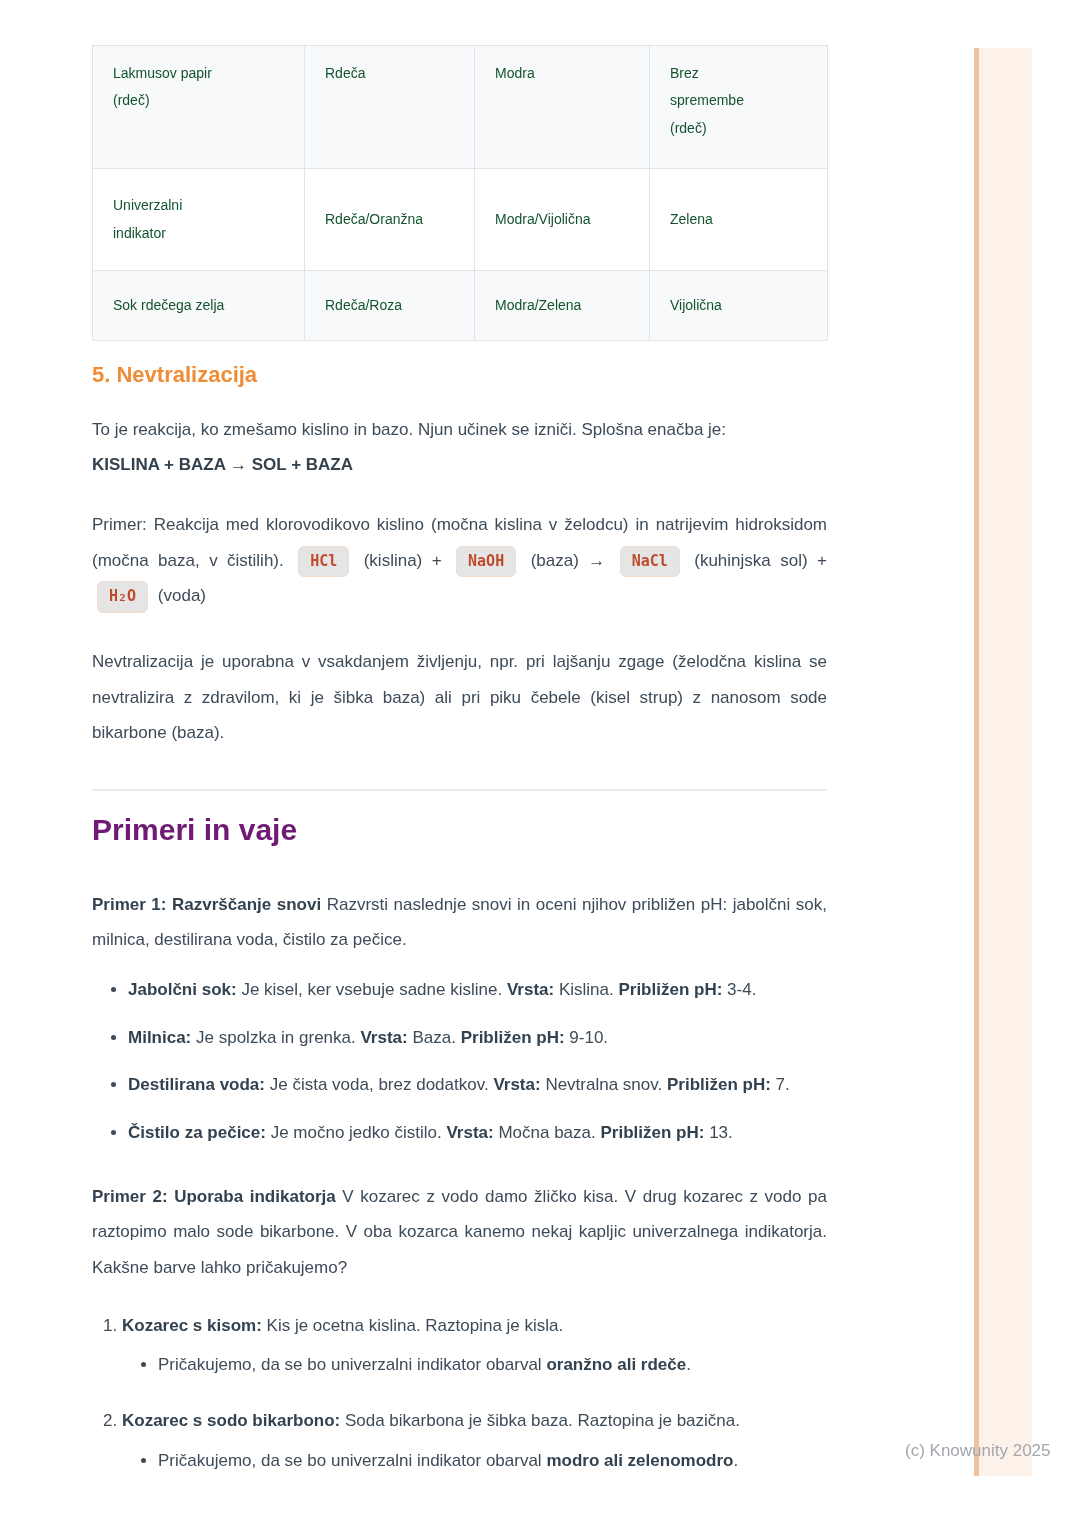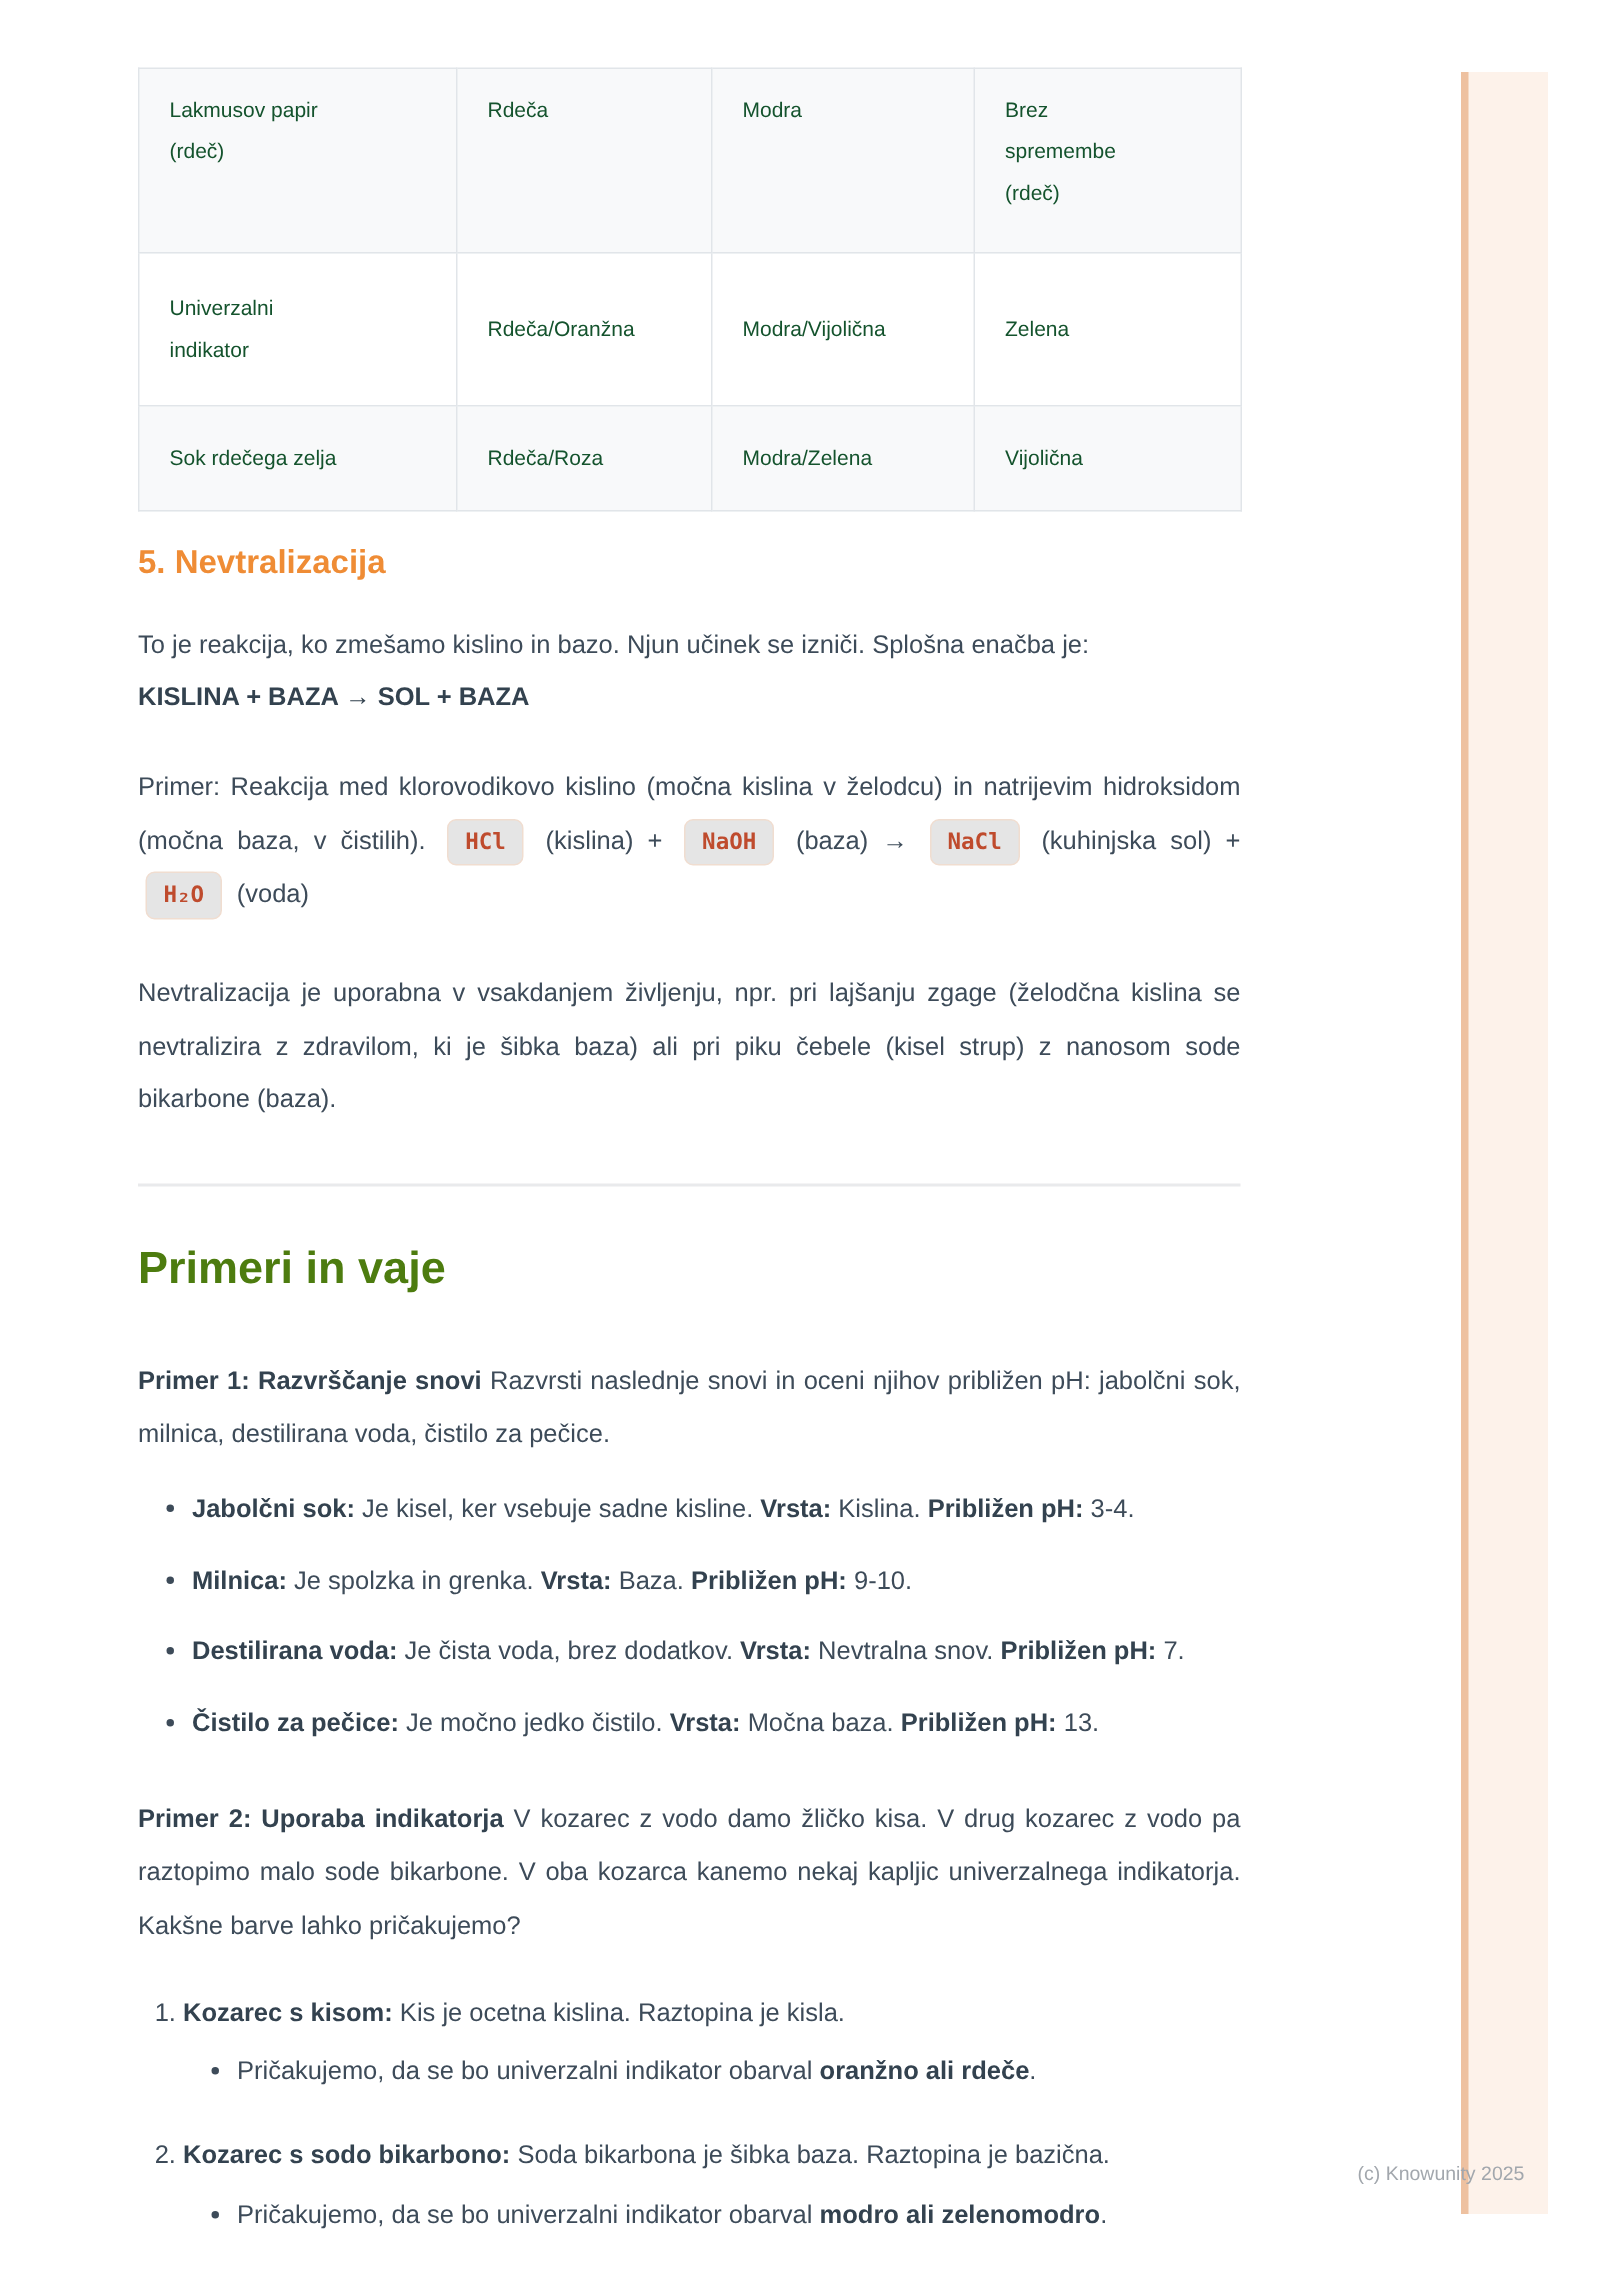--- a/index.html
+++ b/index.html
@@ -19,21 +19,21 @@
     width: 58px;
     height: 1428px;
     background: #fdf2ea;
     border-left: 5px solid #eec1a0;
     z-index: 0;
   }
   .watermark {
     position: absolute;
     left: 905px;
     top: 1441px;
-    font-size: 13px;
+    font-size: 17px;
     color: #a2a7ad;
     z-index: 2;
     white-space: nowrap;
   }
   .content {
     position: absolute;
     left: 92px;
     top: 45px;
     width: 735px;
     color: #3d4b59;
@@ -63,25 +63,25 @@
   tr.r3 { height: 70px; }
   
   h2.section-heading {
     margin-top: 20px;
     font-size: 22px;
     line-height: 1.3;
     font-weight: 700;
     color: #ef8c35;
   }
   h1.page-heading {
-    margin-top: 36px;
+    margin-top: 20px;
     font-size: 30px;
     line-height: 1.25;
     font-weight: 700;
-    color: #4d7c0f;
+    color: #701a75;
   }
   
   p { text-align: justify; }
   p.intro   { margin-top: 22px; }
   p.example { margin-top: 24px; }
   p.usage   { margin-top: 30px; }
   p.primer1 { margin-top: 38px; }
   p.primer2 { margin-top: 28px; }
   strong, b { font-weight: 700; color: #33424f; }
   hr.divider {

